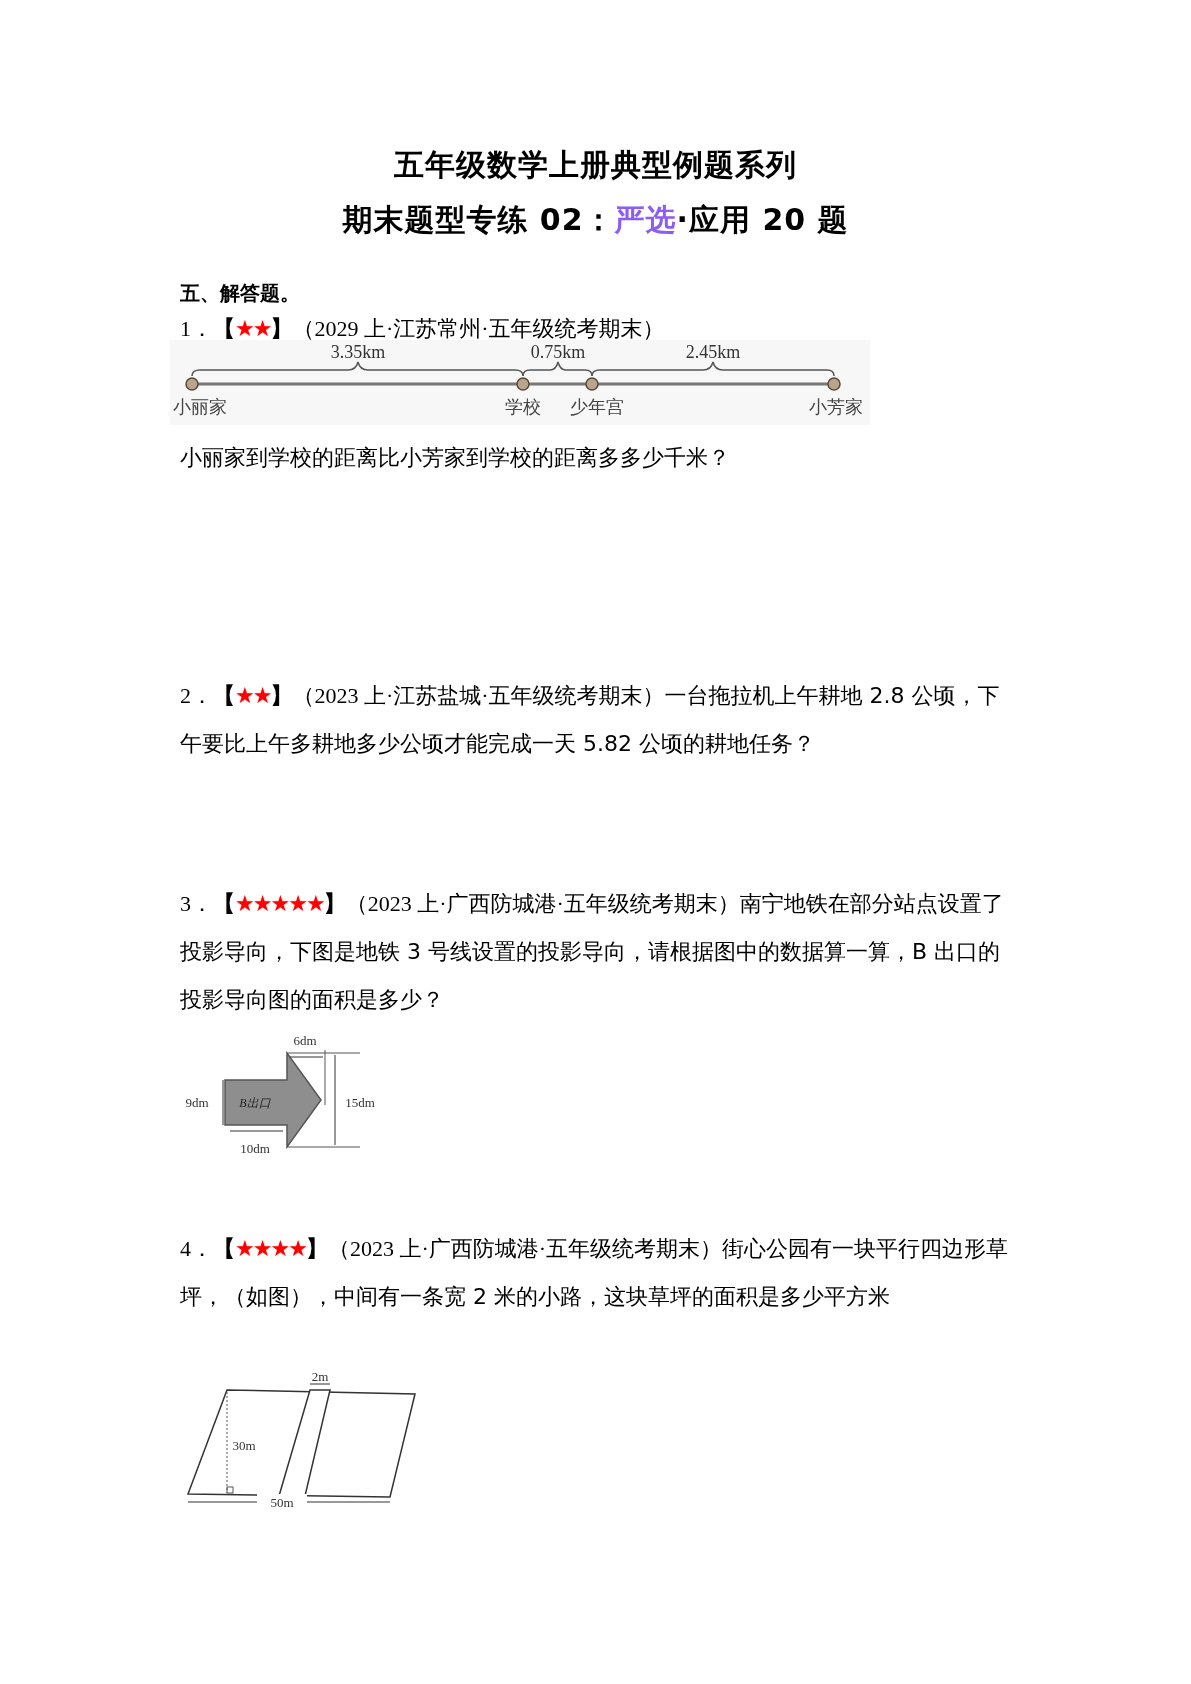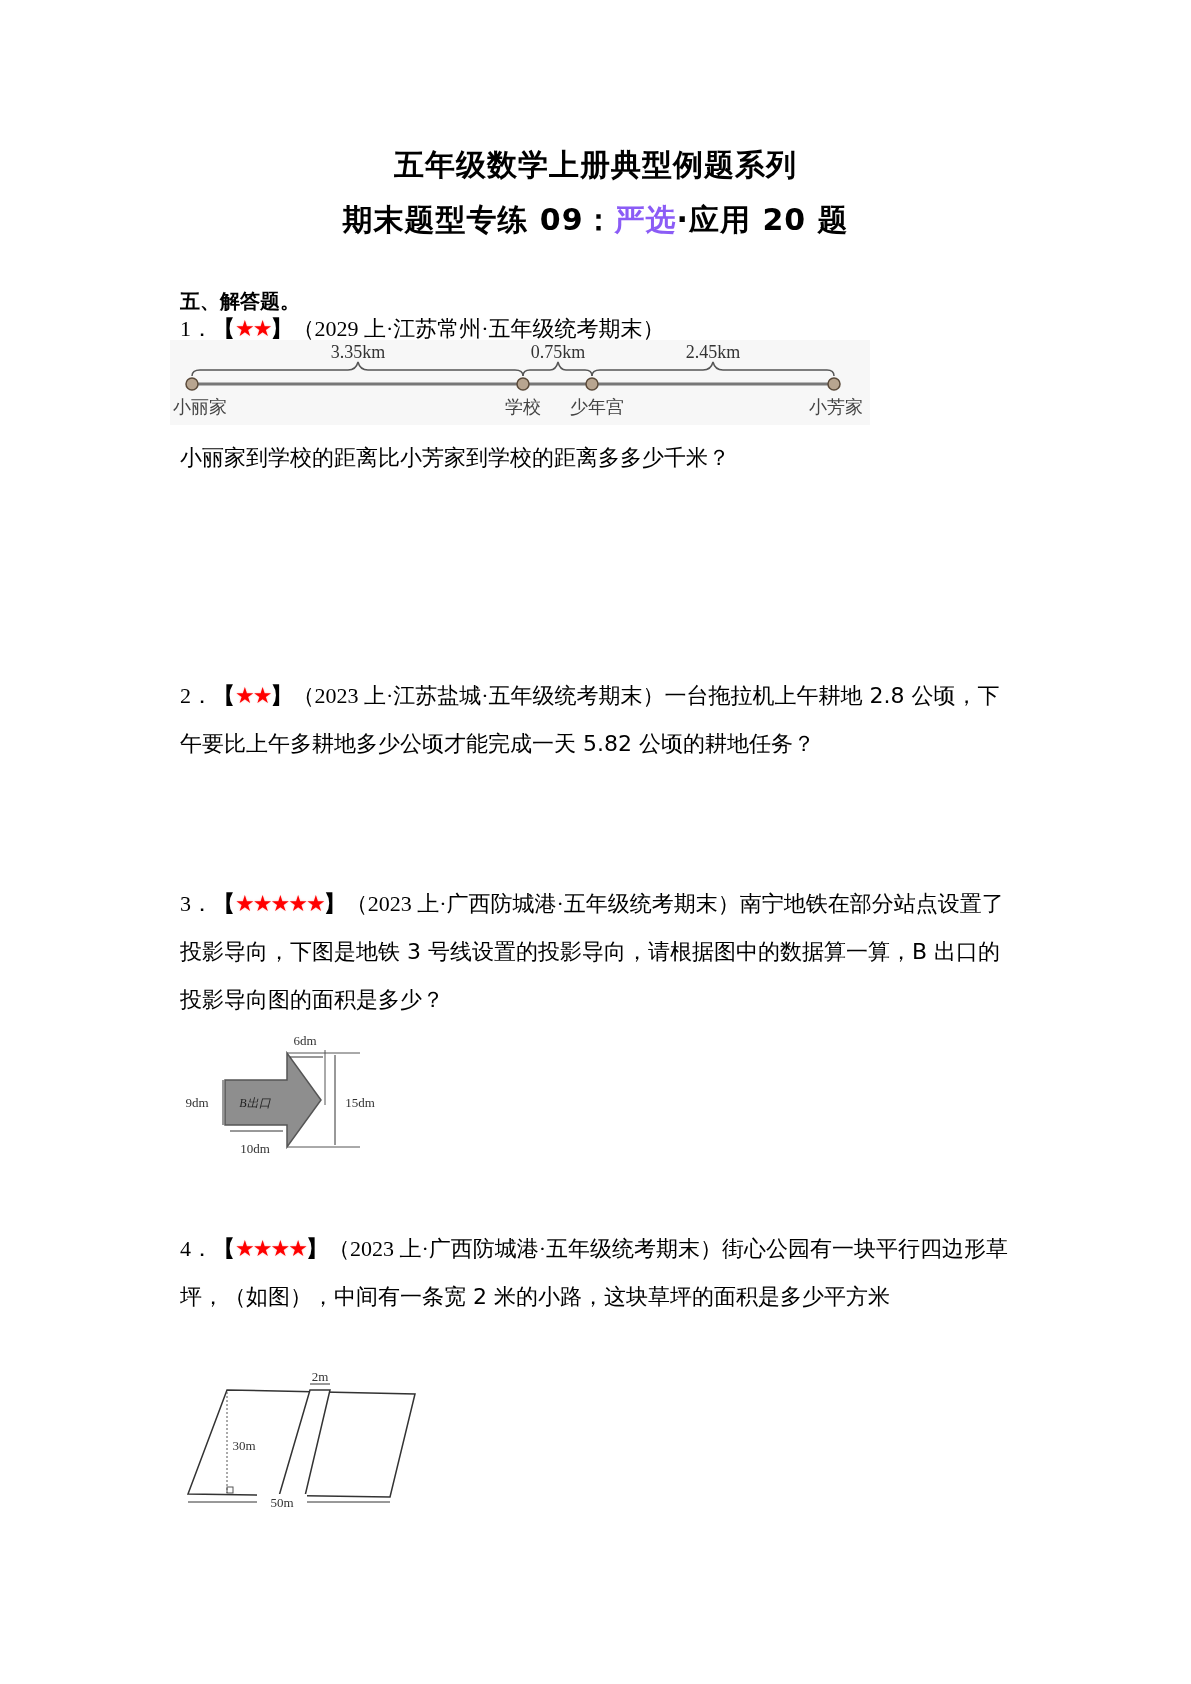--- a/index.html
+++ b/index.html
@@ -1,35 +1,35 @@
 <!DOCTYPE html>
 <html><head>
 <meta charset="utf-8">
 <style>
   html, body { margin: 0; padding: 0; background: #ffffff; }
   body { width: 1191px; height: 1684px; position: relative; overflow: hidden;
          font-family: "DejaVu Sans", sans-serif; color: #000; }
   .title { position: absolute; left: 0; width: 1191px; text-align: center;
            font-weight: bold; font-size: 30px; letter-spacing: 1px; }
   .title .red { color: #8b5cf6; }
-  .section { position: absolute; left: 180px; top: 280px; font-weight: bold; font-size: 20px; margin-top: 8px; }
+  .section { position: absolute; left: 180px; top: 280px; font-weight: bold; font-size: 20px; }
   .q { position: absolute; left: 180px; width: 840px; font-size: 22px; line-height: 48px; }
   .q .num { font-family: "Liberation Serif", serif; }
   .q .src { font-family: "Liberation Serif", serif; }
   .brk { font-weight: bold; }
   .stars { color: #ff0000; letter-spacing: -2px; text-shadow: 0 0 2px #f8b4b4; }
   .fig { position: absolute; }
   .fig text { font-family: "Liberation Serif", serif; }
 </style>
 </head>
 <body>
 
 <div class="title" style="top:145px;">五年级数学上册典型例题系列</div>
 <div class="title" style="top:200px;">
-  <span>期末题型专练 09：</span><span class="red">严选</span><span>·应用 20 题</span>
+  <span>期末题型专练 02：</span><span class="red">严选</span><span>·应用 20 题</span>
 </div>
 
 <div class="section">五、解答题。</div>
 
 <div class="q" style="top:305px;">
   <span class="num">1．</span><span class="brk">【</span><span class="stars">★★</span><span class="brk">】</span><span class="src">（2029 上·江苏常州·五年级统考期末）</span>
 </div>
 
 <svg class="fig" style="left:170px;top:340px;" width="700" height="85">
   <rect x="0" y="0" width="700" height="85" fill="#f7f7f7"></rect>

